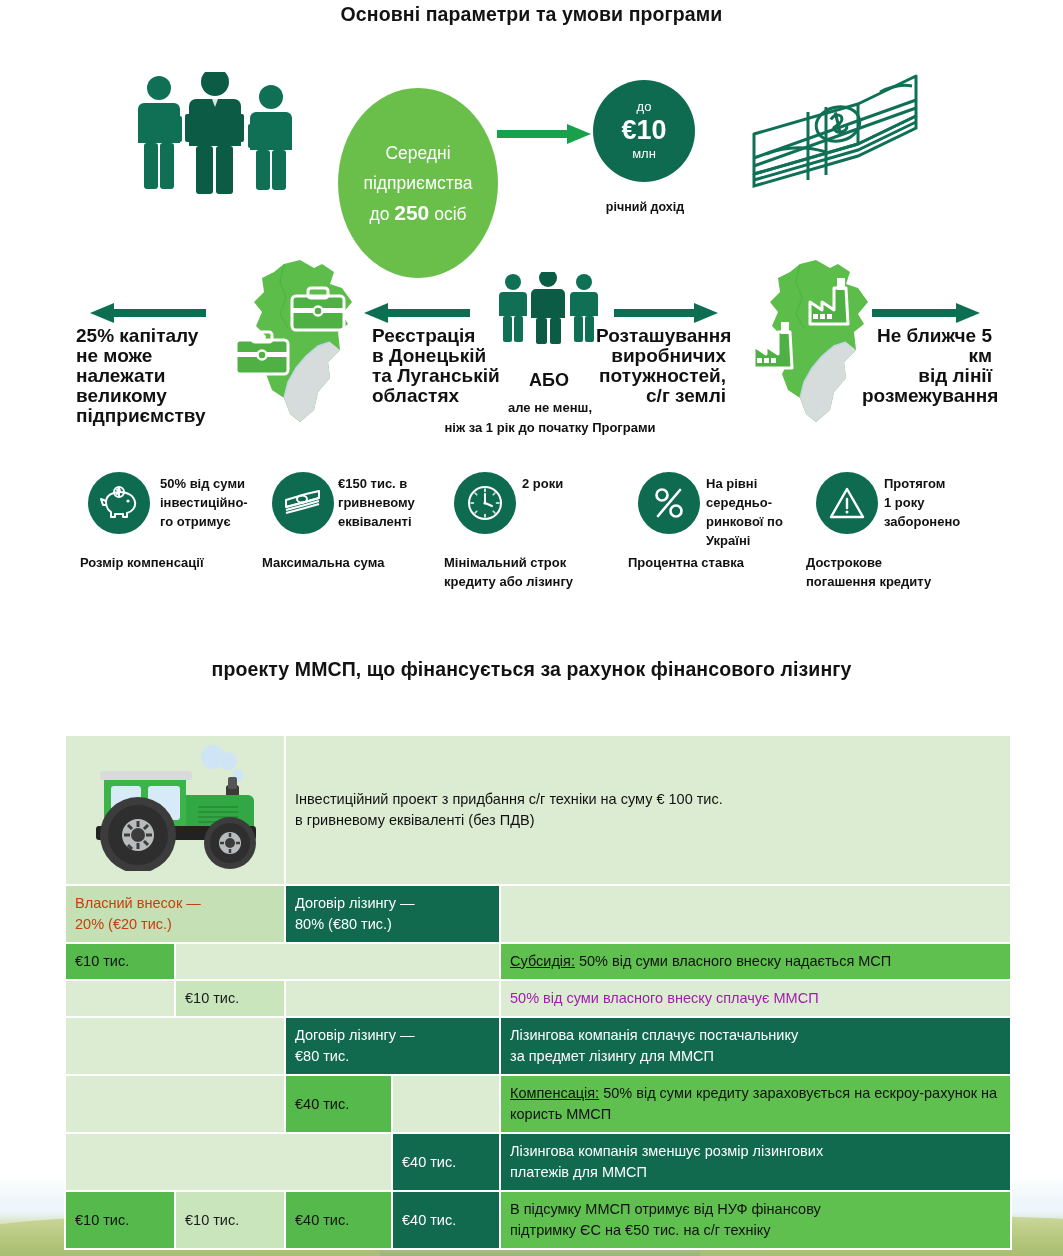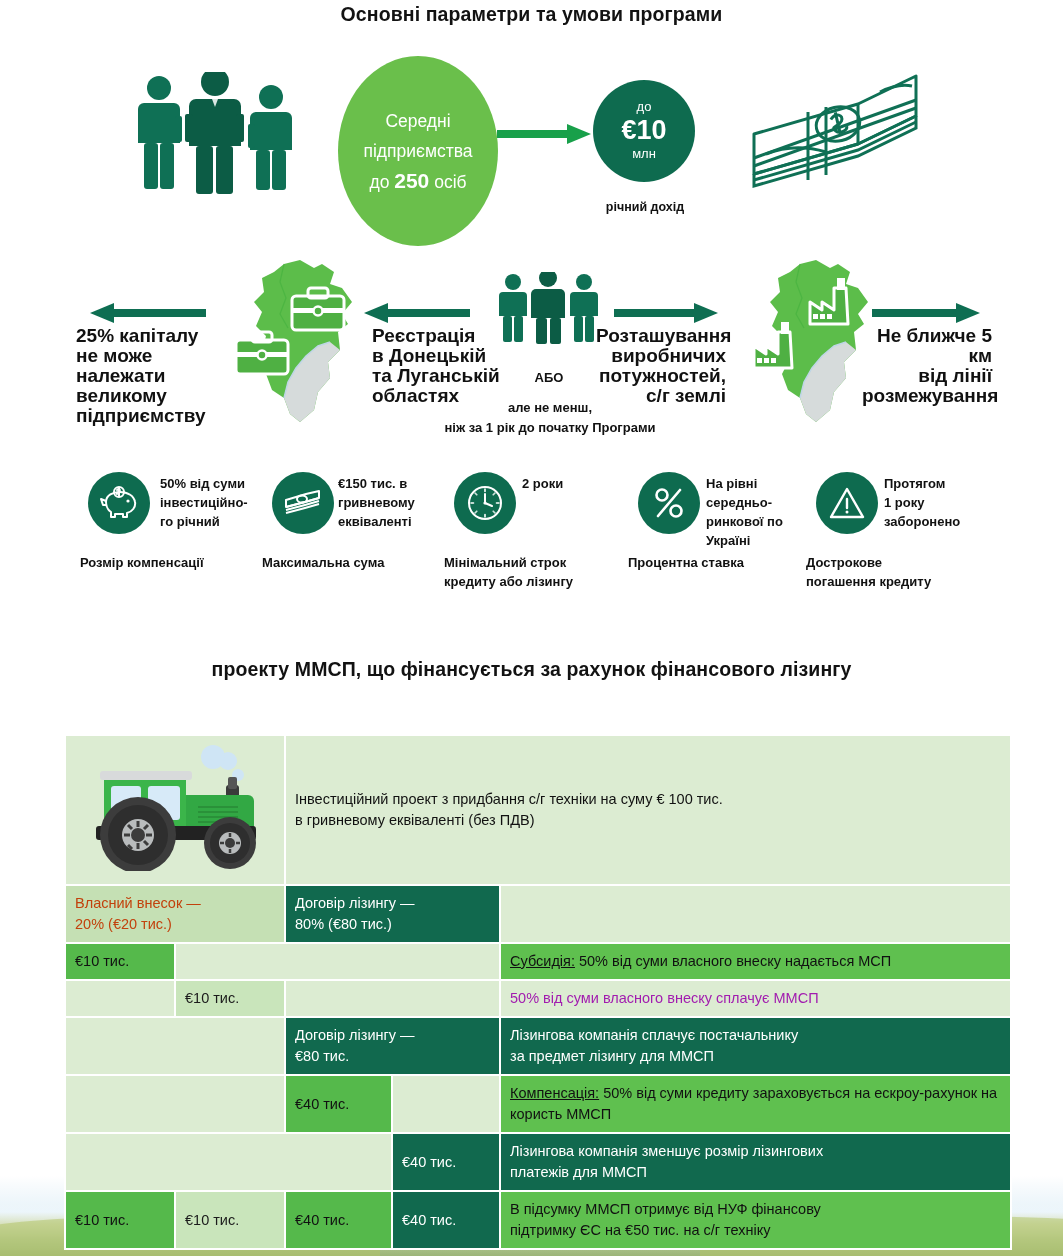--- a/index.html
+++ b/index.html
@@ -28,21 +28,21 @@
     position:absolute;text-align:center;width:100%;
     font-weight:bold;color:#121212;letter-spacing:.1px;
   }
   #title-main{top:3px;font-size:19.5px;}
   #title-scheme{top:655px;font-size:19.5px;line-height:28px;left:0;width:1063px;}
 
   
   .people-group{position:absolute;}
 
   #ellipse-mid{
-    position:absolute;left:338px;top:56px;width:160px;height:190px;
+    position:absolute;left:338px;top:88px;width:160px;height:190px;
     background:#6abf4b;border-radius:50%;
     display:flex;align-items:center;justify-content:center;
   }
   #ellipse-mid .etxt{
     color:#ffffff;text-align:center;font-size:17.5px;line-height:30px;font-weight:normal;
   }
   #ellipse-mid .etxt b{font-weight:bold;font-size:21px;}
 
   #circle-10{
     position:absolute;left:593px;top:80px;width:102px;height:102px;border-radius:50%;
@@ -255,21 +255,21 @@
         <rect x="89" y="44" width="9" height="26" rx="2"></rect>
       </g>
       <g fill="#0c5c45">
         <circle cx="52" cy="6" r="9"></circle>
         <path d="M40 17 h24 a5 5 0 0 1 5 5 v24 h-34 v-24 a5 5 0 0 1 5 -5 z"></path>
         <rect x="40" y="46" width="11" height="26" rx="2"></rect>
         <rect x="54" y="46" width="11" height="26" rx="2"></rect>
       </g>
     </svg>
   </div>
-  <div style="position:absolute;left:496px;top:370px;width:106px;text-align:center;font-size:13px;font-weight:bold;">АБО</div>
+  <div style="position:absolute;left:496px;top:370px;width:106px;text-align:center;font-size:18px;font-weight:bold;">АБО</div>
   <div style="position:absolute;left:420px;top:398px;width:260px;text-align:center;font-size:13px;font-weight:bold;line-height:20px;">
     <div>але не менш,</div>
     <div>ніж за 1 рік до початку Програми</div>
   </div>
 
   <div style="position:absolute;left:614px;top:302px;width:106px;height:22px;">
     <svg width="106" height="22" viewBox="0 0 106 22">
       <rect x="0" y="7" width="82" height="8" fill="#0e6e52"></rect>
       <path d="M80 1 L104 11 L80 21 Z" fill="#0e6e52"></path>
     </svg>
@@ -335,21 +335,21 @@
         <path d="M7 15 L2 13 L4 19 L7 19"></path>
         <circle cx="29" cy="15" r="1.6" fill="#ffffff" stroke="none"></circle>
         <circle cx="20" cy="6" r="5"></circle>
         <path d="M20 2 v8 M18 4 c2 -2 4 0 2 2 c-2 1 -3 0 -2 2"></path>
       </g>
     </svg>
   </div>
   <div class="icap" style="left:160px;top:474px;width:110px;">
     <div>50% від суми</div>
     <div>інвестиційно-</div>
-    <div>го річний</div>
+    <div>го отримує</div>
   </div>
   <div class="ilab" style="left:80px;top:553px;width:190px;">Розмір компенсації</div>
 
   <div class="icircle" style="left:272px;top:472px;">
     <svg width="40" height="28" viewBox="0 0 40 28">
       <g fill="none" stroke="#ffffff" stroke-width="2" stroke-linejoin="round">
         <path d="M3 18 L3 11 L23 5 L36 2 L36 9 L22 13 Z"></path>
         <path d="M3 18 L22 13 L36 9"></path>
         <path d="M3 21 L22 16 L36 12"></path>
         <path d="M3 24 L22 19 L36 15"></path>

